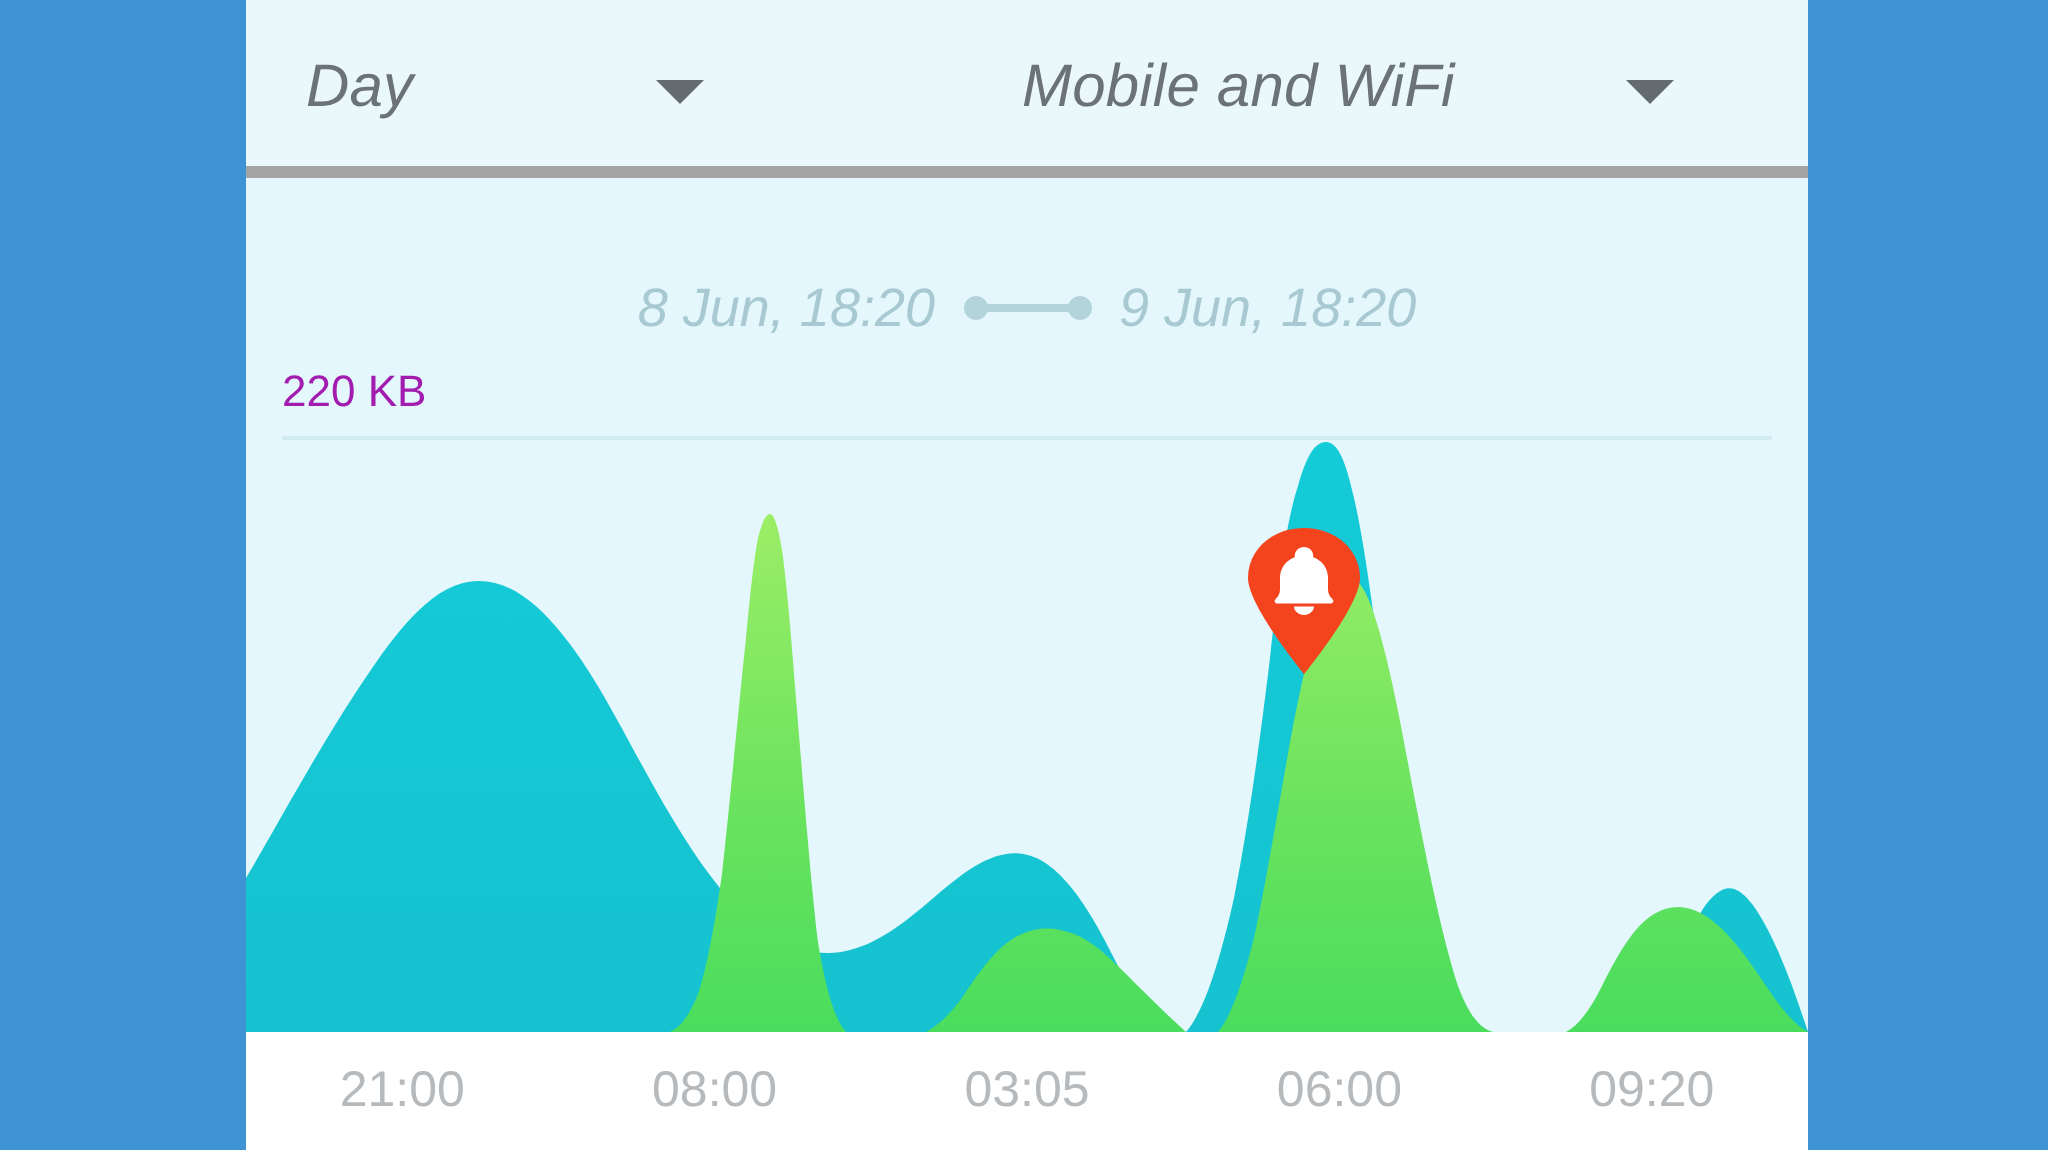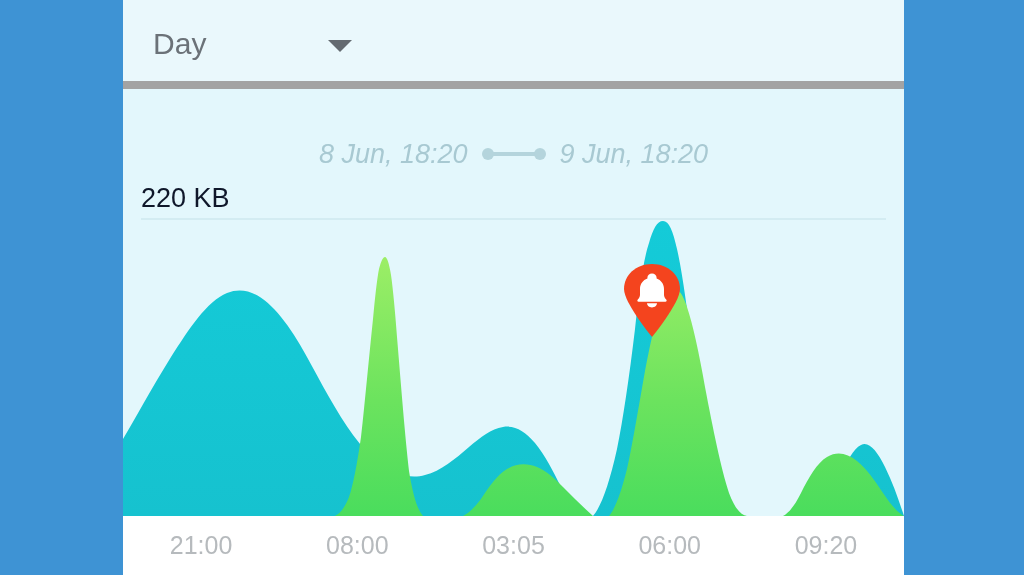--- a/index.html
+++ b/index.html
@@ -25,21 +25,22 @@
     background:#e3f7fc;
     overflow:hidden;
   }
 
   
   .header {
     position:absolute;
     left:0; top:0;
     width:781px; height:89px;
     background:#eaf8fc;
-    border-bottom:8px solid #a3a3a3;
+    border-bottom:6px solid #a3a3a3;
+    font-style:italic;
   }
 
   .dropdown {
     position:absolute;
     top:0; height:87px;
     display:flex;
     align-items:center;
   }
   .dropdown.period { left:30px; width:225px; }
   .dropdown.network { left:388px; width:350px; }
@@ -104,22 +105,22 @@
   
   .gridline {
     position:absolute;
     left:18px; top:218px;
     width:745px; height:2px;
     background:#d3ecf2;
   }
   .y-label {
     position:absolute;
     left:18px; top:183px;
-    font-size:27px;
-    color:#0f172a;
+    font-size:22px;
+    color:#a21caf;
     white-space:nowrap;
   }
 
   
   .plot {
     position:absolute;
     left:0; top:89px;
     width:781px; height:427px;
   }
   .plot svg { display:block; width:781px; height:427px; }
@@ -154,20 +155,24 @@
 
 <div id="app">
   <div class="card">
 
     <div class="header">
       <div class="dropdown period">
         <span class="dropdown-label">Day</span>
         <span class="caret"></span>
       </div>
 
+      <div class="dropdown network">
+        <span class="dropdown-label">Mobile and WiFi</span>
+        <span class="caret"></span>
+      </div>
     </div>
 
     <div class="range-row">
       <span class="range-date">8 Jun, 18:20</span>
       <span class="range-connector">
         <span class="dot left"></span>
         <span class="bar"></span>
         <span class="dot right"></span>
       </span>
       <span class="range-date">9 Jun, 18:20</span>

